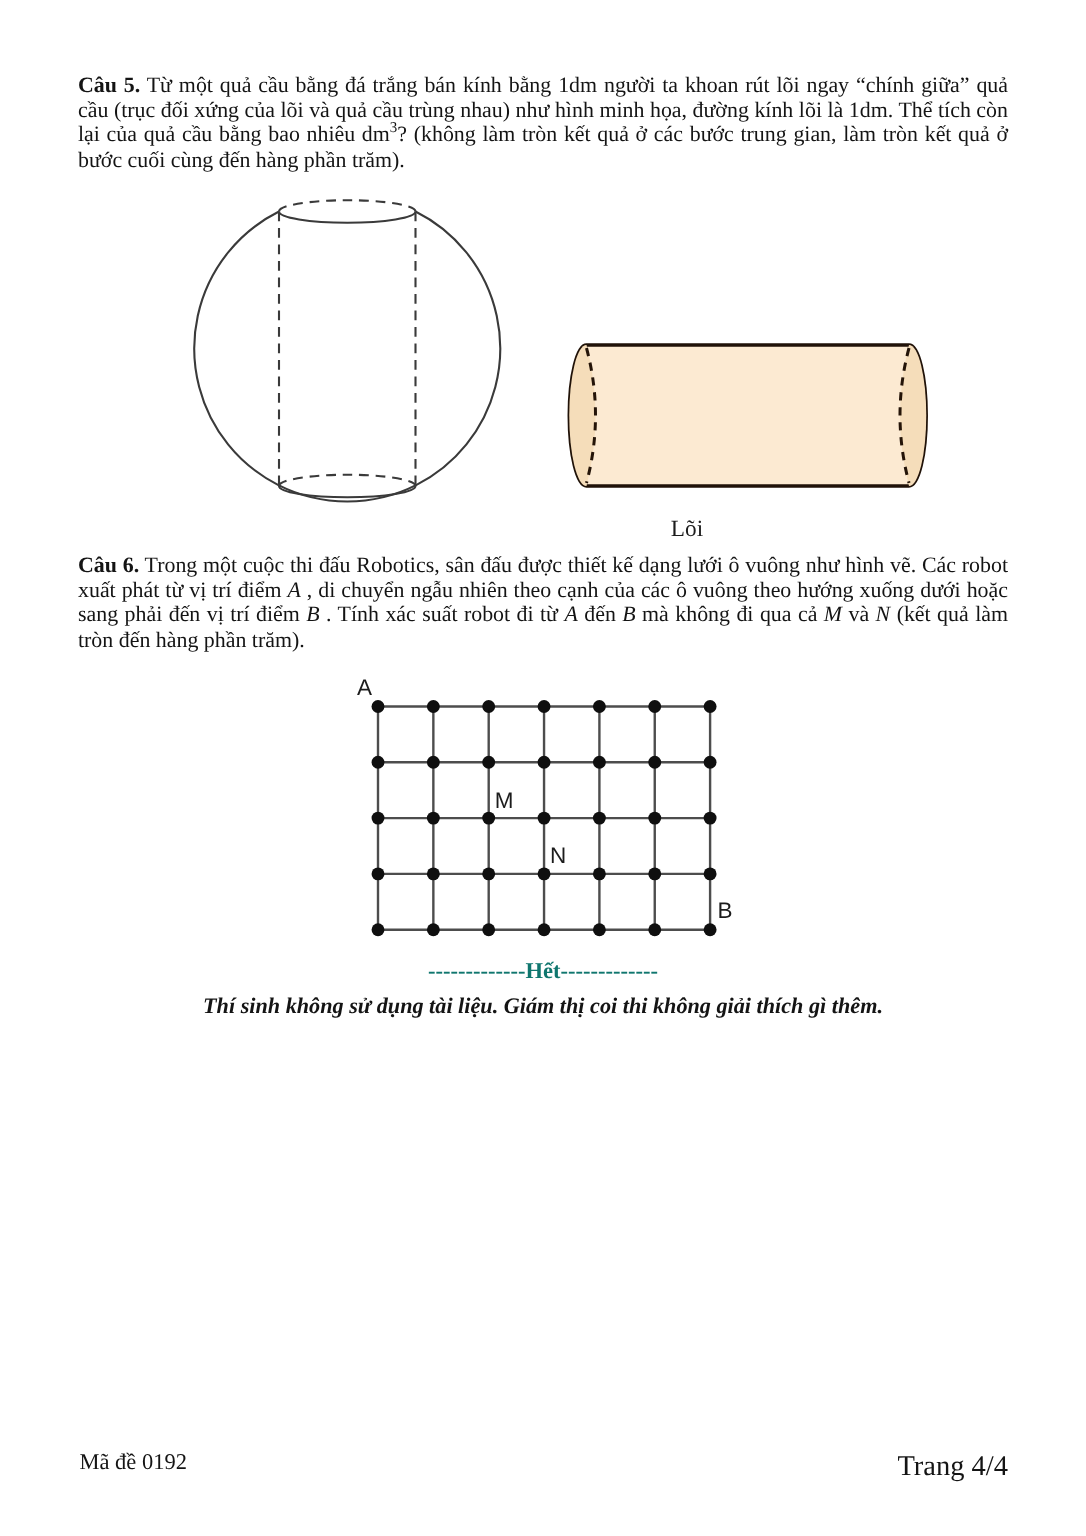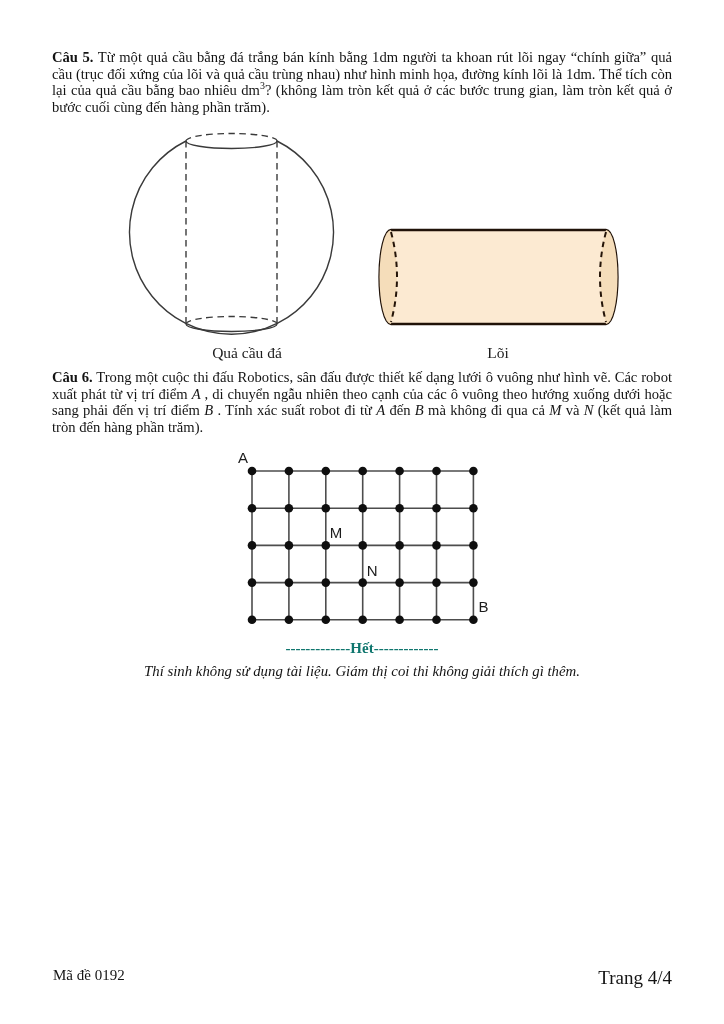--- a/index.html
+++ b/index.html
@@ -14,37 +14,37 @@
     color:#141414;
   }
   .para b{font-weight:bold;}
   .para .var{font-style:italic;}
   .para sup{font-size:10px;line-height:0;}
   .fig-svg{position:absolute;left:0;top:0;width:724px;height:380px;}
   .caption{
     position:absolute;top:344px;font-size:15.5px;color:#1c1c1c;text-align:center;
   }
   .caption-sphere{left:159px;width:176px;}
-  .caption-core{left:440px;width:116px;}
+  .caption-core{left:400px;width:116px;}
   .grid-svg{position:absolute;left:228px;top:444px;width:270px;height:190px;}
   .gl{stroke:#4d4d4d;stroke-width:1.6;}
   .gd{fill:#0f0f0f;stroke:none;}
   .glabel{font-family:"Liberation Sans", sans-serif;font-size:15px;fill:#1c1c1c;}
   .sphere-line{fill:none;stroke:#3a3a3a;stroke-width:1.4;}
   .sphere-dash{fill:none;stroke:#3a3a3a;stroke-width:1.4;stroke-dasharray:6.5 4.5;}
   .core-body{stroke:#201208;stroke-width:2.3;stroke-linejoin:round;}
   .core-lens{stroke:none;}
   .core-dash{fill:none;stroke:#241408;stroke-width:2;stroke-dasharray:5.5 4.5;}
   .divider{
     position:absolute;left:52px;top:640px;width:620px;margin:0;
     text-align:center;font-weight:bold;font-size:15px;color:#0f766e;
   }
   .note{
     position:absolute;left:52px;top:663px;width:620px;margin:0;
-    text-align:center;font-style:italic;font-size:14.8px;color:#141414;
+    text-align:center;font-style:italic;font-size:14.8px;color:#141414;font-weight:bold;
   }
   .footer-left{position:absolute;left:53px;top:967px;font-size:15px;color:#141414;}
   .footer-right{position:absolute;right:52px;top:967px;font-size:19px;color:#141414;}
 </style>
 </head>
 <body>
 
 <div class="page">
 
   <p class="para" style="top:49px;"><b>Câu 5.</b><span> Từ một quả cầu bằng đá trắng bán kính bằng 1dm người ta khoan rút lõi ngay “chính giữa” quả cầu (trục đối xứng của lõi và quả cầu trùng nhau) như hình minh họa, đường kính lõi là 1dm. Thể tích còn lại của quả cầu bằng bao nhiêu dm</span><sup>3</sup><span>? (không làm tròn kết quả ở các bước trung gian, làm tròn kết quả ở bước cuối cùng đến hàng phần trăm).</span></p>
@@ -61,21 +61,20 @@
     </g>
     <g>
       <path class="core-body" d="M 391 230 H 606 A 11.5 47 0 0 1 606 324 H 391 A 11.5 47 0 0 1 391 230 Z" fill="#fcead2"></path>
       <path class="core-lens" d="M 391 230 A 11.5 47 0 0 0 391 324 Q 403 277 391 230 Z" fill="#f5ddba"></path>
       <path class="core-lens" d="M 606 230 A 11.5 47 0 0 1 606 324 Q 594 277 606 230 Z" fill="#f5ddba"></path>
       <path class="core-dash" d="M 391 232 Q 403 277 391 322"></path>
       <path class="core-dash" d="M 606 232 Q 594 277 606 322"></path>
     </g>
   </svg>
 
-  <div class="caption caption-sphere">Quả cầu đá</div>
   <div class="caption caption-core">Lõi</div>
 
   <p class="para" style="top:369px;"><b>Câu 6.</b><span> Trong một cuộc thi đấu Robotics, sân đấu được thiết kế dạng lưới ô vuông như hình vẽ. Các robot xuất phát từ vị trí điểm </span><span class="var">A</span><span> , di chuyển ngẫu nhiên theo cạnh của các ô vuông theo hướng xuống dưới hoặc sang phải đến vị trí điểm </span><span class="var">B</span><span> . Tính xác suất robot đi từ </span><span class="var">A</span><span> đến </span><span class="var">B</span><span> mà không đi qua cả </span><span class="var">M</span><span> và </span><span class="var">N</span><span> (kết quả làm tròn đến hàng phần trăm).</span></p>
 
   <svg class="grid-svg" viewBox="0 0 270 190">
       <line x1="24" y1="27" x2="245.39999999999998" y2="27" class="gl"></line>
       <line x1="24" y1="64.2" x2="245.39999999999998" y2="64.2" class="gl"></line>
       <line x1="24" y1="101.4" x2="245.39999999999998" y2="101.4" class="gl"></line>
       <line x1="24" y1="138.60000000000002" x2="245.39999999999998" y2="138.60000000000002" class="gl"></line>
       <line x1="24" y1="175.8" x2="245.39999999999998" y2="175.8" class="gl"></line>

